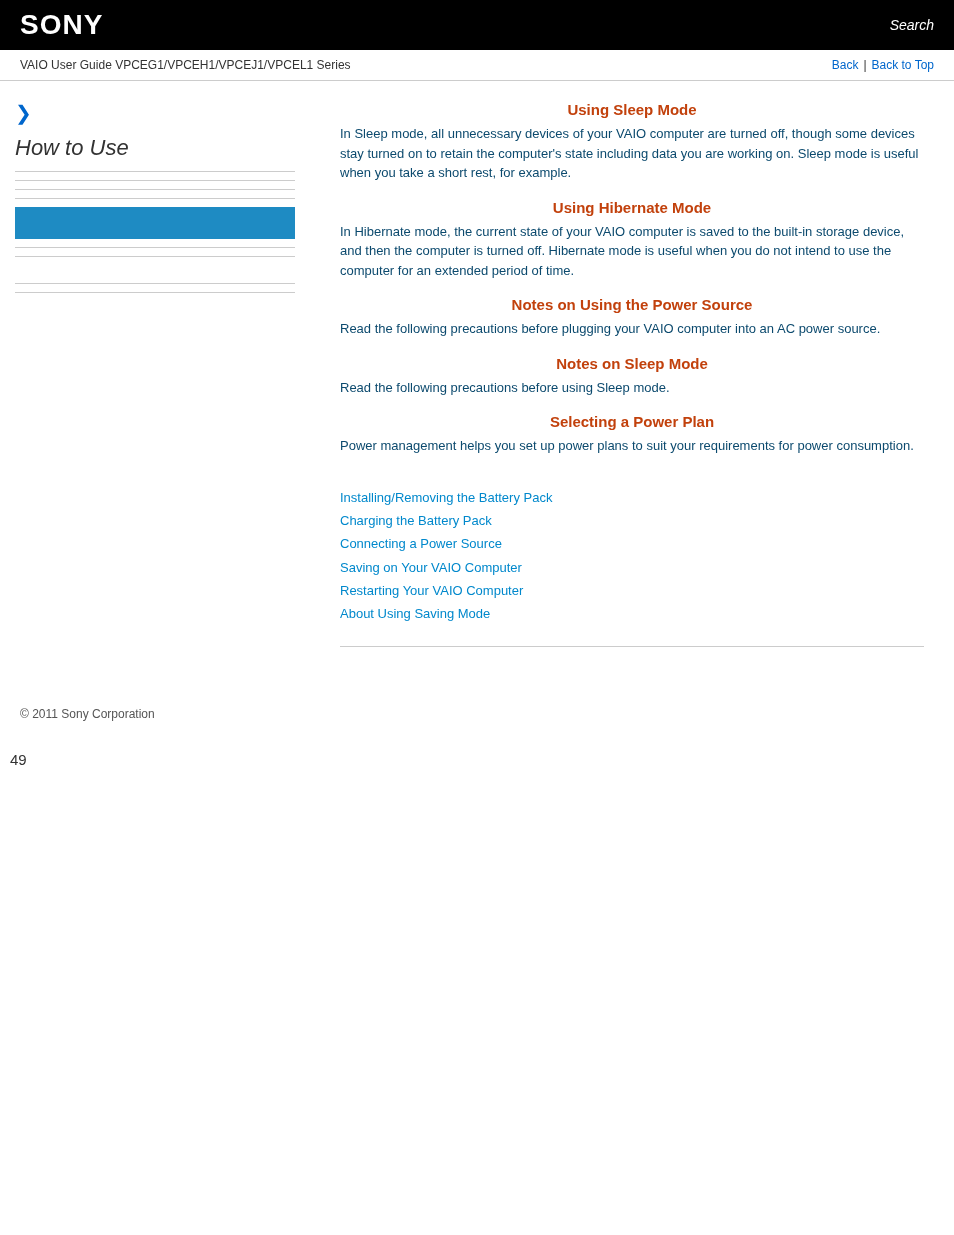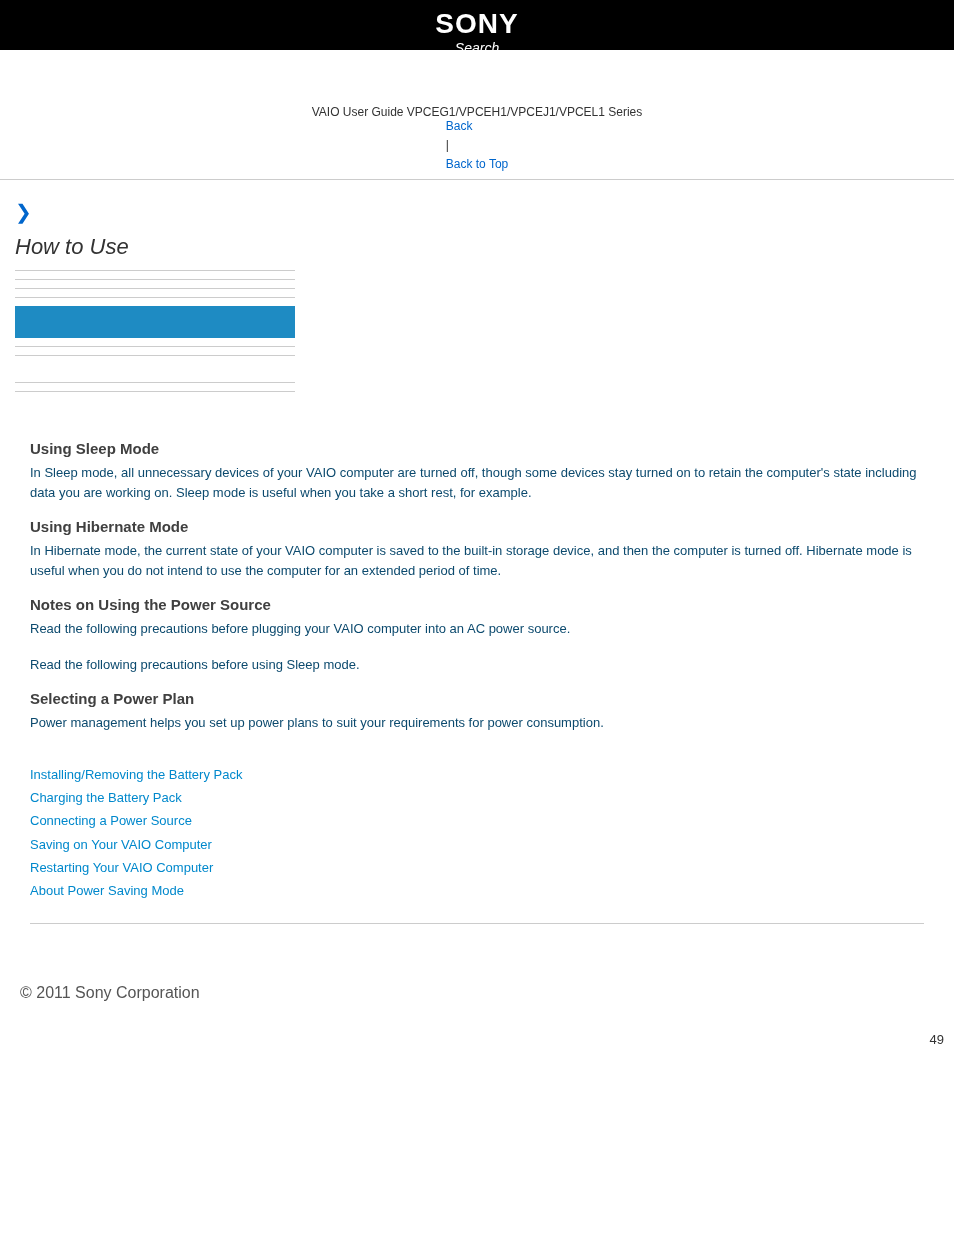--- a/index.html
+++ b/index.html
@@ -1,15 +1,15 @@
 <!DOCTYPE html>
 <html><head>
   <meta charset="utf-8">
   <style>
-    * { margin: 0; padding: 0; box-sizing: border-box; flex-direction: column; }
+    * { margin: 0; padding: 0; box-sizing: border-box; }
     body { font-family: Arial, sans-serif; font-size: 13px; color: #333; background: #fff; width: 954px; }
 
     
     .header {
       background: #000;
       display: flex;
       align-items: center;
       justify-content: space-between;
       padding: 8px 20px;
       height: 50px;
@@ -32,21 +32,20 @@
 
     
     .breadcrumb-bar {
       display: flex;
       justify-content: space-between;
       align-items: center;
       padding: 8px 20px;
       border-bottom: 1px solid #ccc;
       font-size: 12px;
       color: #333;
-      margin-top: 47px;
     }
     .breadcrumb-bar a {
       color: #0066cc;
       text-decoration: none;
     }
     .breadcrumb-bar .nav-links {
       display: flex;
       gap: 5px;
     }
 
@@ -91,27 +90,28 @@
       height: 10px;
     }
 
     
     .content {
       flex: 1;
       padding: 20px 30px 20px 30px;
     }
 
     .section-title {
-      color: #404040;
+      color: #c2410c;
       font-size: 15px;
       font-weight: bold;
       margin-bottom: 6px;
       text-decoration: none;
       display: block;
       cursor: pointer;
+      text-align: center;
     }
     .section-text {
       font-size: 13px;
       color: #0c4a6e;
       line-height: 1.5;
       margin-bottom: 16px;
     }
 
     .links-section {
       margin-top: 20px;
@@ -127,29 +127,29 @@
 
     .content-divider {
       border: none;
       border-top: 1px solid #ccc;
       margin: 20px 0;
     }
 
     
     .footer {
       padding: 20px 20px;
-      font-size: 16px;
+      font-size: 12px;
       color: #555;
     }
 
     
     .page-number {
-      text-align: right;
+      text-align: left;
       padding: 10px;
-      font-size: 13px;
+      font-size: 15px;
       color: #333;
     }
   </style>
 </head>
 <body>
 
 <div class="header">
   <span class="sony-logo">SONY</span>
   <button class="search-btn">Search</button>
 </div>
@@ -186,32 +186,33 @@
 
     <a class="section-title">Using Sleep Mode</a>
     <p class="section-text">In Sleep mode, all unnecessary devices of your VAIO computer are turned off, though some devices stay turned on to retain the computer's state including data you are working on. Sleep mode is useful when you take a short rest, for example.</p>
 
     <a class="section-title">Using Hibernate Mode</a>
     <p class="section-text">In Hibernate mode, the current state of your VAIO computer is saved to the built-in storage device, and then the computer is turned off. Hibernate mode is useful when you do not intend to use the computer for an extended period of time.</p>
 
     <a class="section-title">Notes on Using the Power Source</a>
     <p class="section-text">Read the following precautions before plugging your VAIO computer into an AC power source.</p>
 
+    <a class="section-title">Notes on Sleep Mode</a>
     <p class="section-text">Read the following precautions before using Sleep mode.</p>
 
     <a class="section-title">Selecting a Power Plan</a>
     <p class="section-text">Power management helps you set up power plans to suit your requirements for power consumption.</p>
 
     <div class="links-section">
       <a href="#">Installing/Removing the Battery Pack</a>
       <a href="#">Charging the Battery Pack</a>
       <a href="#">Connecting a Power Source</a>
       <a href="#">Saving on Your VAIO Computer</a>
       <a href="#">Restarting Your VAIO Computer</a>
-      <a href="#">About Power Saving Mode</a>
+      <a href="#">About Using Saving Mode</a>
     </div>
 
     <hr class="content-divider">
   </div>
 
 </div>
 
 <div class="footer">
   <span>© 2011 Sony Corporation</span>
 </div>

